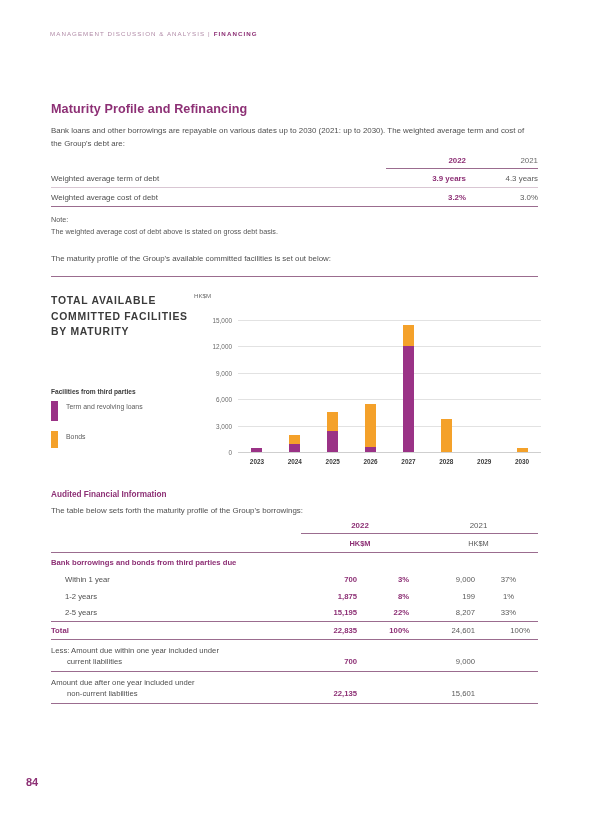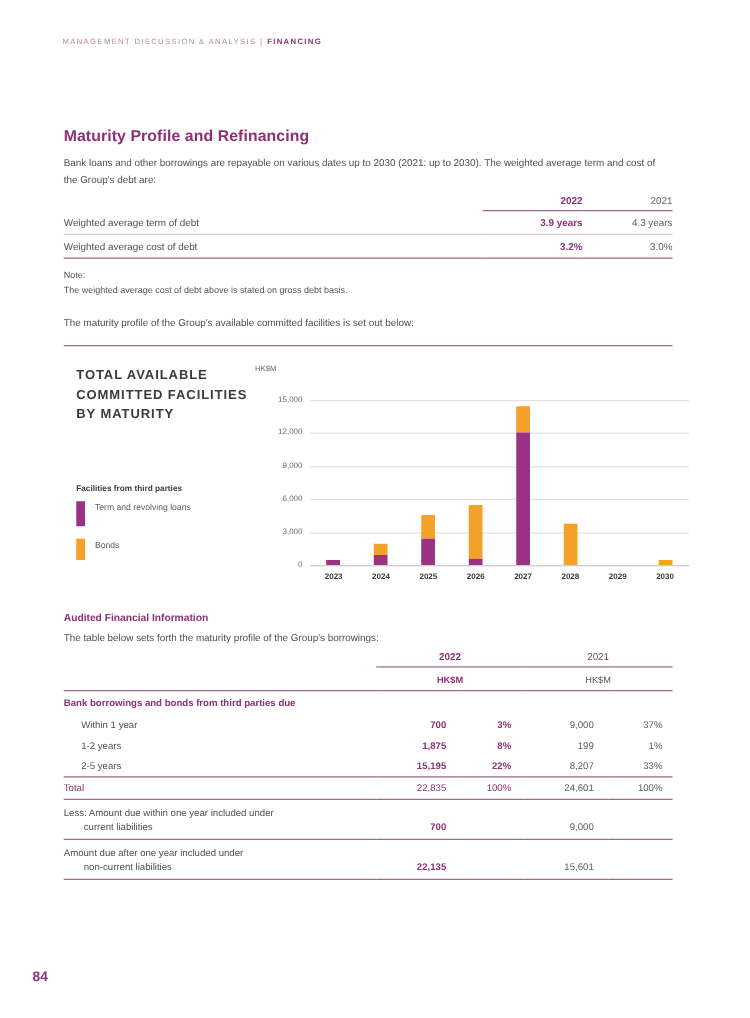--- a/index.html
+++ b/index.html
@@ -111,21 +111,21 @@
 
   
   .chart-rule {
     position: absolute;
     left: 51px;
     top: 276px;
     width: 487px;
     height: 0;
     border-top: 0.9px solid #9b6c8f;
   }
-  .chart-block { position: absolute; left: 61px; top: 288px; width: 490px; height: 186px; }
+  .chart-block { position: absolute; left: 51px; top: 288px; width: 490px; height: 186px; }
   .chart-heading {
     position: absolute;
     left: 0; top: 5px;
     width: 150px;
     font-size: 10.4px;
     font-weight: bold;
     letter-spacing: 0.75px;
     line-height: 15.5px;
     color: #3b3b3b;
   }
@@ -258,29 +258,29 @@
   }
   .mt-row td {
     padding-top: 4px;
     padding-bottom: 3.5px;
     color: #4f4f4f;
   }
   .mt-row td.ind { padding-left: 14px; }
   .mt-row td.n22 { text-align: right; color: #8d3075; font-weight: bold; padding-right: 12px; }
   .mt-row td.p22 { text-align: right; color: #8d3075; font-weight: bold; padding-right: 10px; }
   .mt-row td.n21 { text-align: right; color: #5a5a5a; padding-right: 12px; }
-  .mt-row td.p21 { text-align: right; color: #5a5a5a; padding-right: 8px; }
+  .mt-row td.p21 { text-align: center; color: #5a5a5a; padding-right: 8px; }
 
   .mt-total td {
     padding-top: 4.5px;
     padding-bottom: 4px;
     border-top: 0.8px solid #9b6c8f;
     border-bottom: 1.1px solid #9b6c8f;
     color: #8d3075;
-    font-weight: normal;
+    font-weight: bold;
   }
   .mt-total td.n21, .mt-total td.p21 { color: #5a5a5a; font-weight: normal; margin-top: 12px; }
   .mt-total td.n21 { text-align: right; padding-right: 12px; }
   .mt-total td.p21 { text-align: right; padding-right: 8px; }
   .mt-total td.n22 { text-align: right; padding-right: 12px; }
   .mt-total td.p22 { text-align: right; padding-right: 10px; }
 
   .mt-foot td {
     padding-top: 5px;
     padding-bottom: 4px;

